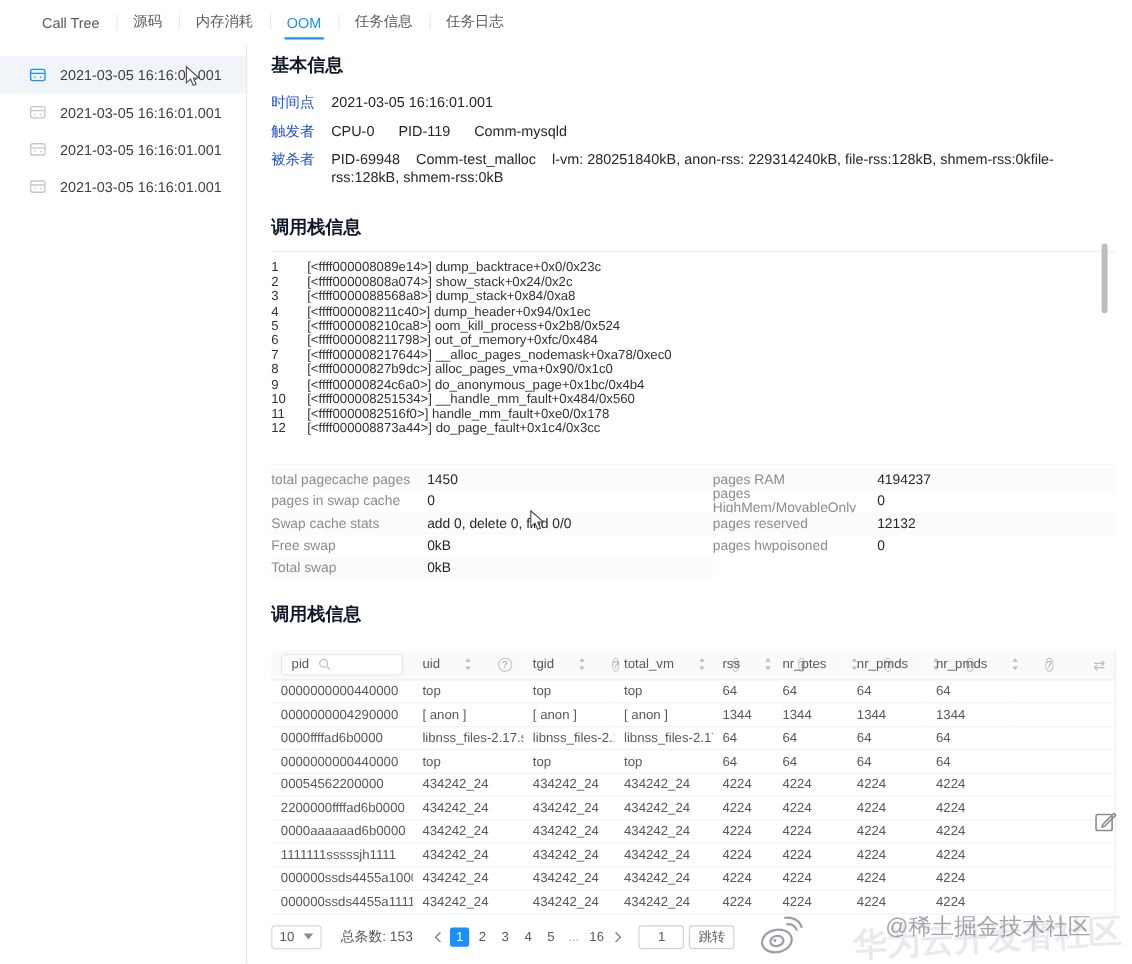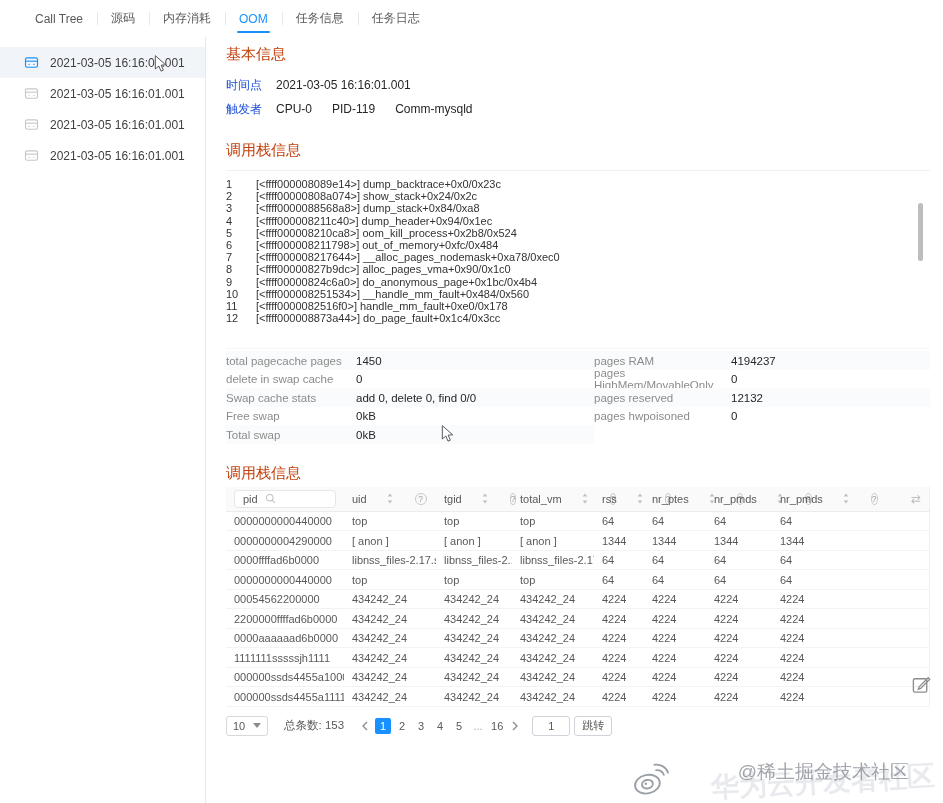--- a/index.html
+++ b/index.html
@@ -18,21 +18,21 @@
   
   .layout { display:flex; height:766px; }
   .sidebar { width:206px; flex-shrink:0; border-right:1px solid #e8e8e8; padding-top:10px; }
   .side-item { display:flex; align-items:center; gap:11px; height:31px; padding-left:24px; font-size:12px; color:#404040; cursor:pointer; }
   .side-item.selected { background:#f1f4f8; }
   .side-icon { width:15px; height:15px; color:#c3c7cd; display:inline-flex; }
   .side-item.selected .side-icon { color:#1890ff; }
   .side-icon svg { width:15px; height:15px; }
   .main { flex:1; padding:8px 13px 0 20px; position:relative; }
   
-  .sec-title { font-size:15px; font-weight:400; color:#c2410c; }
+  .sec-title { font-size:15px; font-weight:700; color:#0f172a; }
   .basic-rows { margin-top:14px; }
   .info-row { display:flex; font-size:12px; margin-bottom:9px; line-height:15px; }
   .info-label { color:#1d4ed8; width:40px; flex-shrink:0; margin-right:10px; }
   .info-value { color:#262626; white-space:pre-wrap; }
   .stack-sec { margin-top:24px; }
   .stack-list { margin:10px 0 0 0; padding:7px 0 0 0; list-style:none; border-top:1px solid #f0f0f0; }
   .stack-line { display:flex; font-size:11px; line-height:12.2px; color:#333; }
   .stack-no { width:30px; flex-shrink:0; }
   .mem-sec { margin-top:24px; }
   .mem-grid { display:flex; margin-top:10px; border-top:1px solid #f5f5f5; padding-top:2px; }
@@ -41,21 +41,21 @@
   .mem-col.right { flex:1; }
   .mem-row { display:flex; align-items:center; height:18.5px; font-size:11.5px; }
   .mem-col .mem-row:nth-child(odd) { background:#fafbfc; }
   .mem-row.highlight { background:#eef3f9; }
   .mem-label { color:#8c8c8c; flex-shrink:0; }
   .mem-col.left .mem-label { width:130px; }
   .mem-col.right .mem-label { width:137px; }
   .mem-value { color:#262626; }
   
   .proc-sec { margin-top:20px; }
-  table.proc { width:100%; border-collapse:collapse; table-layout:fixed; margin-top:4px; font-size:11px; color:#595959; border-right:1px solid #f0f0f0; }
+  table.proc { width:100%; border-collapse:collapse; table-layout:fixed; margin-top:20px; font-size:11px; color:#595959; border-right:1px solid #f0f0f0; }
   table.proc thead th { font-weight:400; text-align:left; background:#fafafa; border-bottom:1px solid #ececec; padding:3px 8px; height:24px; }
   .th-wrap { display:flex; align-items:center; gap:19px; white-space:nowrap; }
   .pid-search { display:flex; align-items:center; gap:7px; height:18px; border:1px solid #e4e6ea; border-radius:4px; background:#fff; padding:0 8px; }
   table.proc tbody td { padding:3px 8px; border-bottom:1px solid #f3f3f3; white-space:nowrap; overflow:hidden; height:19.5px; color:#595959; }
   .icn { vertical-align:middle; flex-shrink:0; }
   .icon-help { display:inline-flex; align-items:center; justify-content:center; width:12px; height:12px; border:1px solid #c9c9c9; border-radius:50%; font-size:8.5px; color:#9b9b9b; margin-left:2px; }
   .icon-settings { color:#bfbfbf; font-size:12px; float:right; }
   th.settings-col { text-align:right; }
   
   .pager { display:flex; align-items:center; margin-top:9px; font-size:12px; color:#595959; }
@@ -151,20 +151,24 @@
   <div class="info-row">
     <span class="info-label">时间点</span>
     <span class="info-value">2021-03-05 16:16:01.001</span>
   </div>
 
   <div class="info-row">
     <span class="info-label">触发者</span>
     <span class="info-value">CPU-0      PID-119      Comm-mysqld</span>
   </div>
 
+  <div class="info-row">
+    <span class="info-label">被杀者</span>
+    <span class="info-value">PID-69948    Comm-test_malloc    l-vm: 280251840kB, anon-rss: 229314240kB, file-rss:128kB, shmem-rss:0kfile-rss:128kB, shmem-rss:0kB</span>
+  </div>
 </div>
     </section>
 
     <section class="stack-sec">
       <div class="sec-title">调用栈信息</div>
       <ol class="stack-list">
   <li class="stack-line">
     <span class="stack-no">1</span>
     <span class="stack-text">[&lt;ffff000008089e14&gt;] dump_backtrace+0x0/0x23c</span>
   </li>
@@ -228,21 +232,21 @@
 
     <section class="mem-sec">
       <div class="mem-grid">
         <div class="mem-col left">
   <div class="mem-row">
     <span class="mem-label">total pagecache pages</span>
     <span class="mem-value">1450</span>
   </div>
 
   <div class="mem-row">
-    <span class="mem-label">delete in swap cache</span>
+    <span class="mem-label">pages in swap cache</span>
     <span class="mem-value">0</span>
   </div>
 
   <div class="mem-row highlight">
     <span class="mem-label">Swap cache stats</span>
     <span class="mem-value">add 0, delete 0, find 0/0</span>
   </div>
 
   <div class="mem-row">
     <span class="mem-label">Free swap</span>

